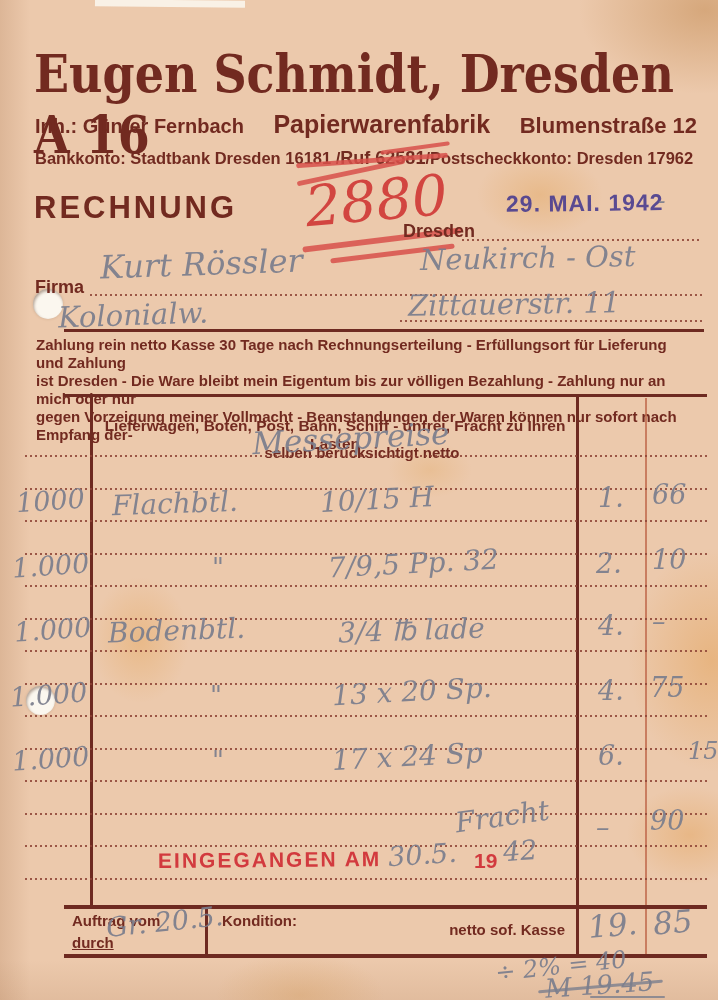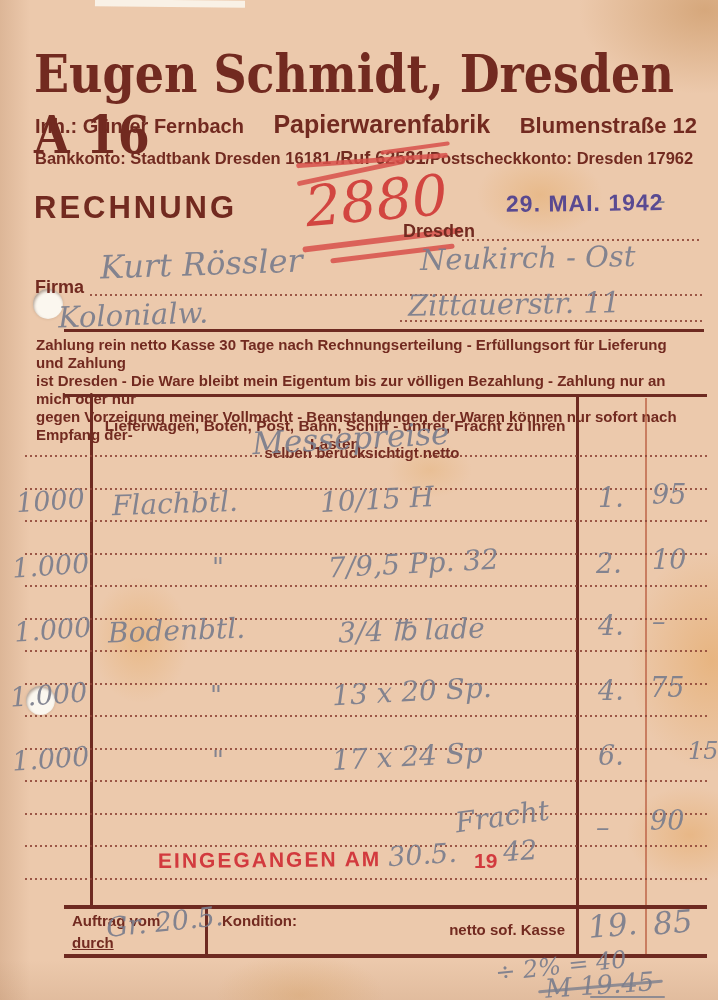--- a/index.html
+++ b/index.html
@@ -111,21 +111,21 @@
   <div class="abs dotline" style="left:25px;top:780px;width:683px;"></div>
   <div class="abs dotline" style="left:25px;top:813px;width:683px;"></div>
   <div class="abs dotline" style="left:25px;top:845px;width:683px;"></div>
   <div class="abs dotline" style="left:25px;top:878px;width:683px;"></div>
 
   <div>
     <span class="abs hw" style="left:16px;top:485px;font-size:27px;transform:rotate(-4deg);">1000</span>
     <span class="abs hw" style="left:112px;top:487px;font-size:28px;transform:rotate(-2deg);">Flachbtl.</span>
     <span class="abs hw" style="left:320px;top:483px;font-size:28px;transform:rotate(-3deg);">10/15 H</span>
     <span class="abs hw" style="left:598px;top:482px;font-size:27px;">1.</span>
-    <span class="abs hw" style="left:652px;top:479px;font-size:27px;">95</span>
+    <span class="abs hw" style="left:652px;top:479px;font-size:27px;">66</span>
   </div>
 
   <div>
     <span class="abs hw" style="left:12px;top:550px;font-size:27px;transform:rotate(-4deg);">1.000</span>
     <span class="abs hw" style="left:212px;top:552px;font-size:26px;">"</span>
     <span class="abs hw" style="left:328px;top:547px;font-size:28px;transform:rotate(-3deg);">7/9,5 Pp. 32</span>
     <span class="abs hw" style="left:596px;top:548px;font-size:27px;">2.</span>
     <span class="abs hw" style="left:652px;top:544px;font-size:27px;">10</span>
   </div>
 

